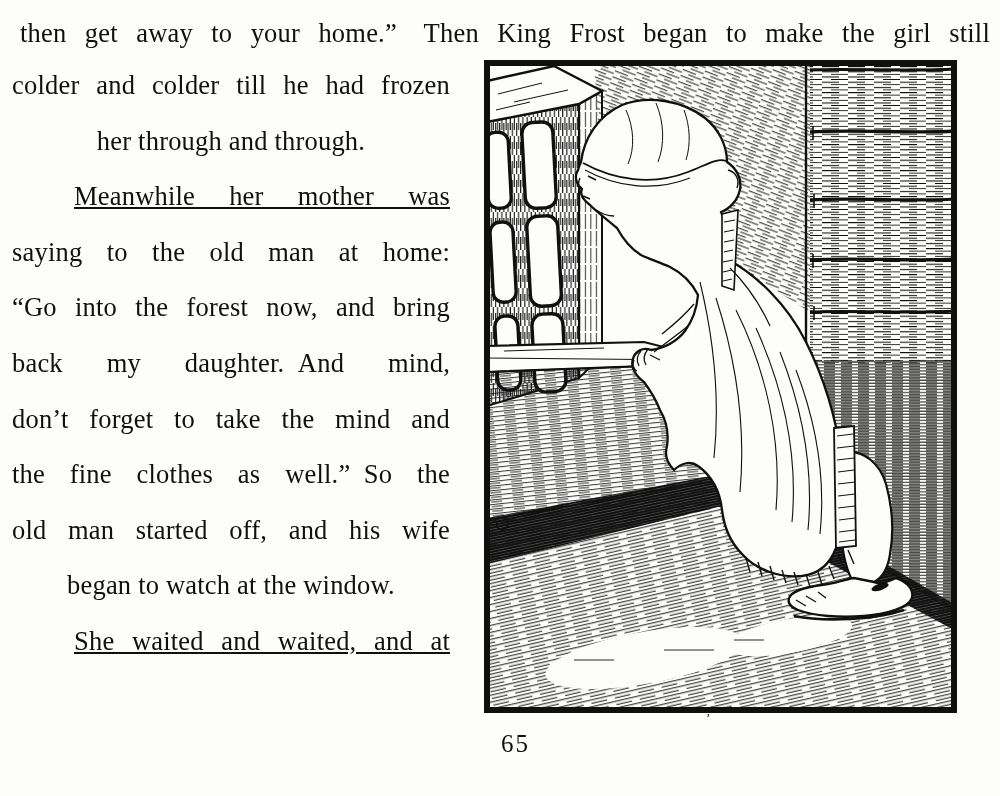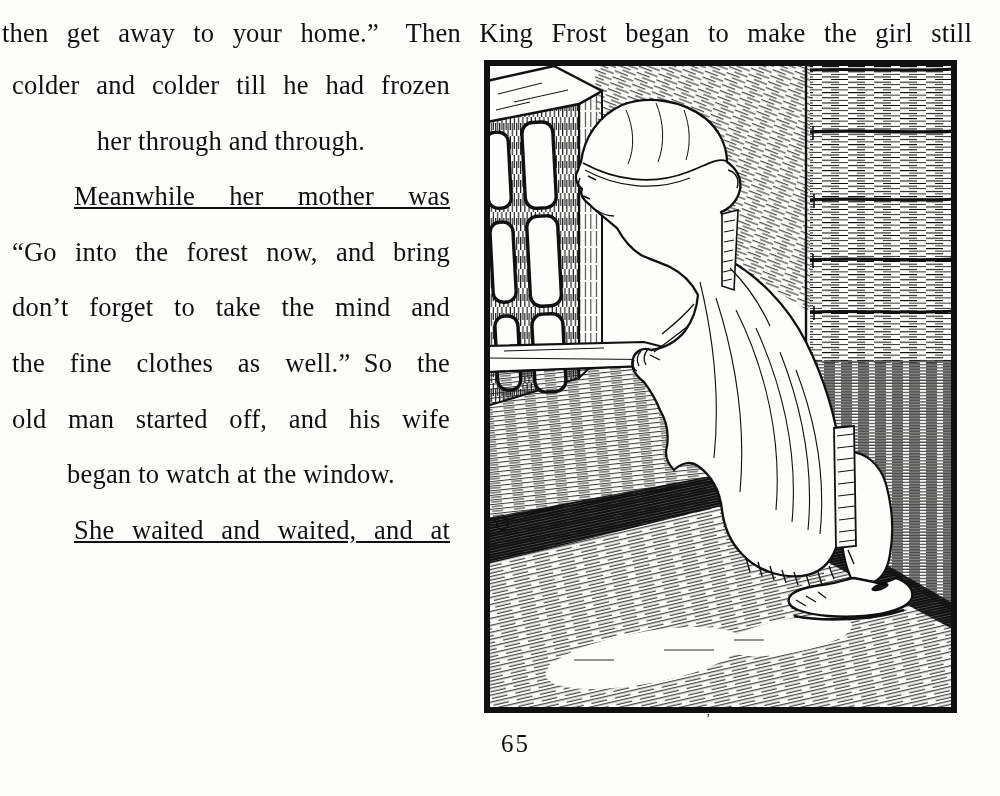--- a/index.html
+++ b/index.html
@@ -2,21 +2,21 @@
 <html><head>
 <meta charset="utf-8">
 <style>
   html,body{margin:0;padding:0;}
   body{
     width:1000px;height:796px;position:relative;overflow:hidden;
     background:#fdfdfb;color:#101010;
     font-family:"Liberation Serif","DejaVu Serif",serif;
   }
   .first-line{
-    position:absolute;left:2px;top:10px;width:970px;height:46px;
+    position:absolute;left:20px;top:10px;width:970px;height:46px;
     font-size:26.5px;line-height:46px;letter-spacing:.2px;
     text-align:justify;text-align-last:justify;white-space:normal;
   }
   .text-column{
     position:absolute;left:12px;top:58px;width:438px;
   }
   .text-column .line{
     height:55.6px;line-height:55.6px;font-size:26.5px;letter-spacing:.2px;
     text-align:justify;text-align-last:justify;overflow:hidden;white-space:normal;
   }
@@ -36,21 +36,23 @@
 </style>
 </head>
 <body>
 
 <div class="first-line">then get away to your home.” Then King Frost began to make the girl still</div>
 
 <div class="text-column">
     <div class="line">colder and colder till he had frozen</div>
     <div class="line nojust">her through and through.</div>
     <div class="line indent">Meanwhile her mother was</div>
+    <div class="line">saying to the old man at home:</div>
     <div class="line">“Go into the forest now, and bring</div>
+    <div class="line">back my daughter. And mind,</div>
     <div class="line">don’t forget to take the mind and</div>
     <div class="line">the fine clothes as well.” So the</div>
     <div class="line">old man started off, and his wife</div>
     <div class="line nojust">began to watch at the window.</div>
     <div class="line indent">She waited and waited, and at</div>
   </div>
 
 <div class="illustration-wrap">
 <svg width="473" height="653" viewBox="0 0 473 653" xmlns="http://www.w3.org/2000/svg">
   <defs>

